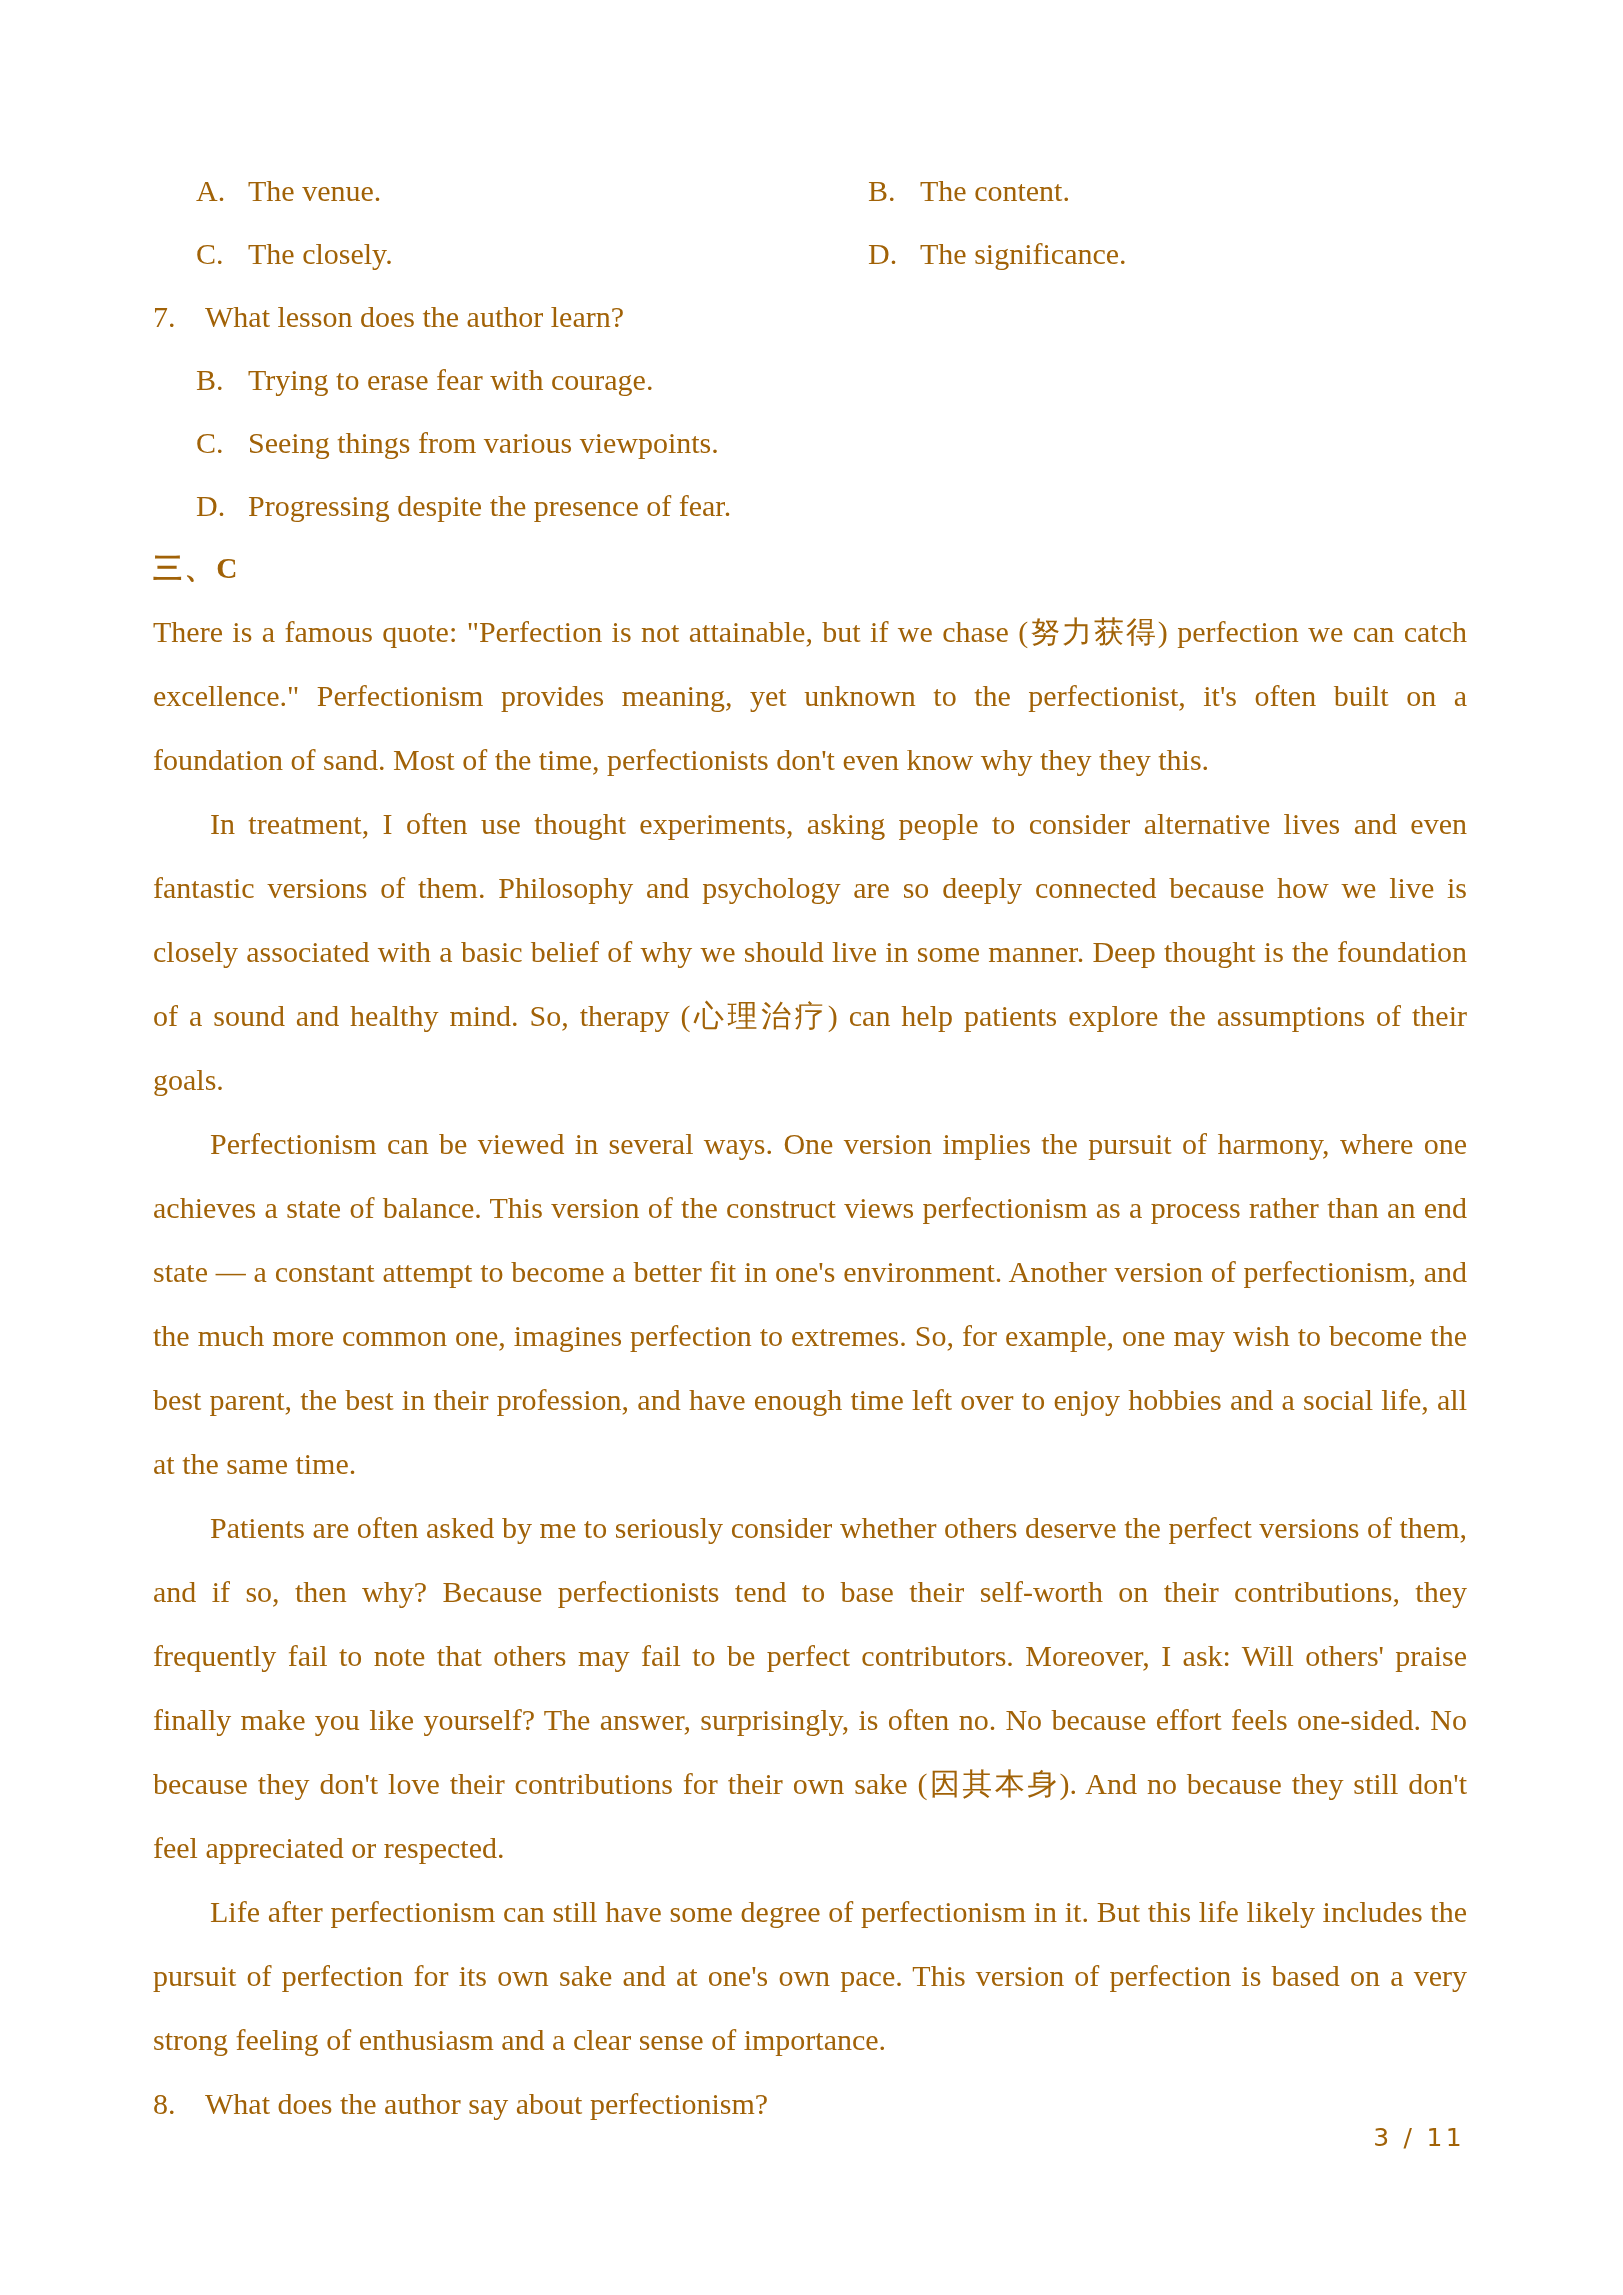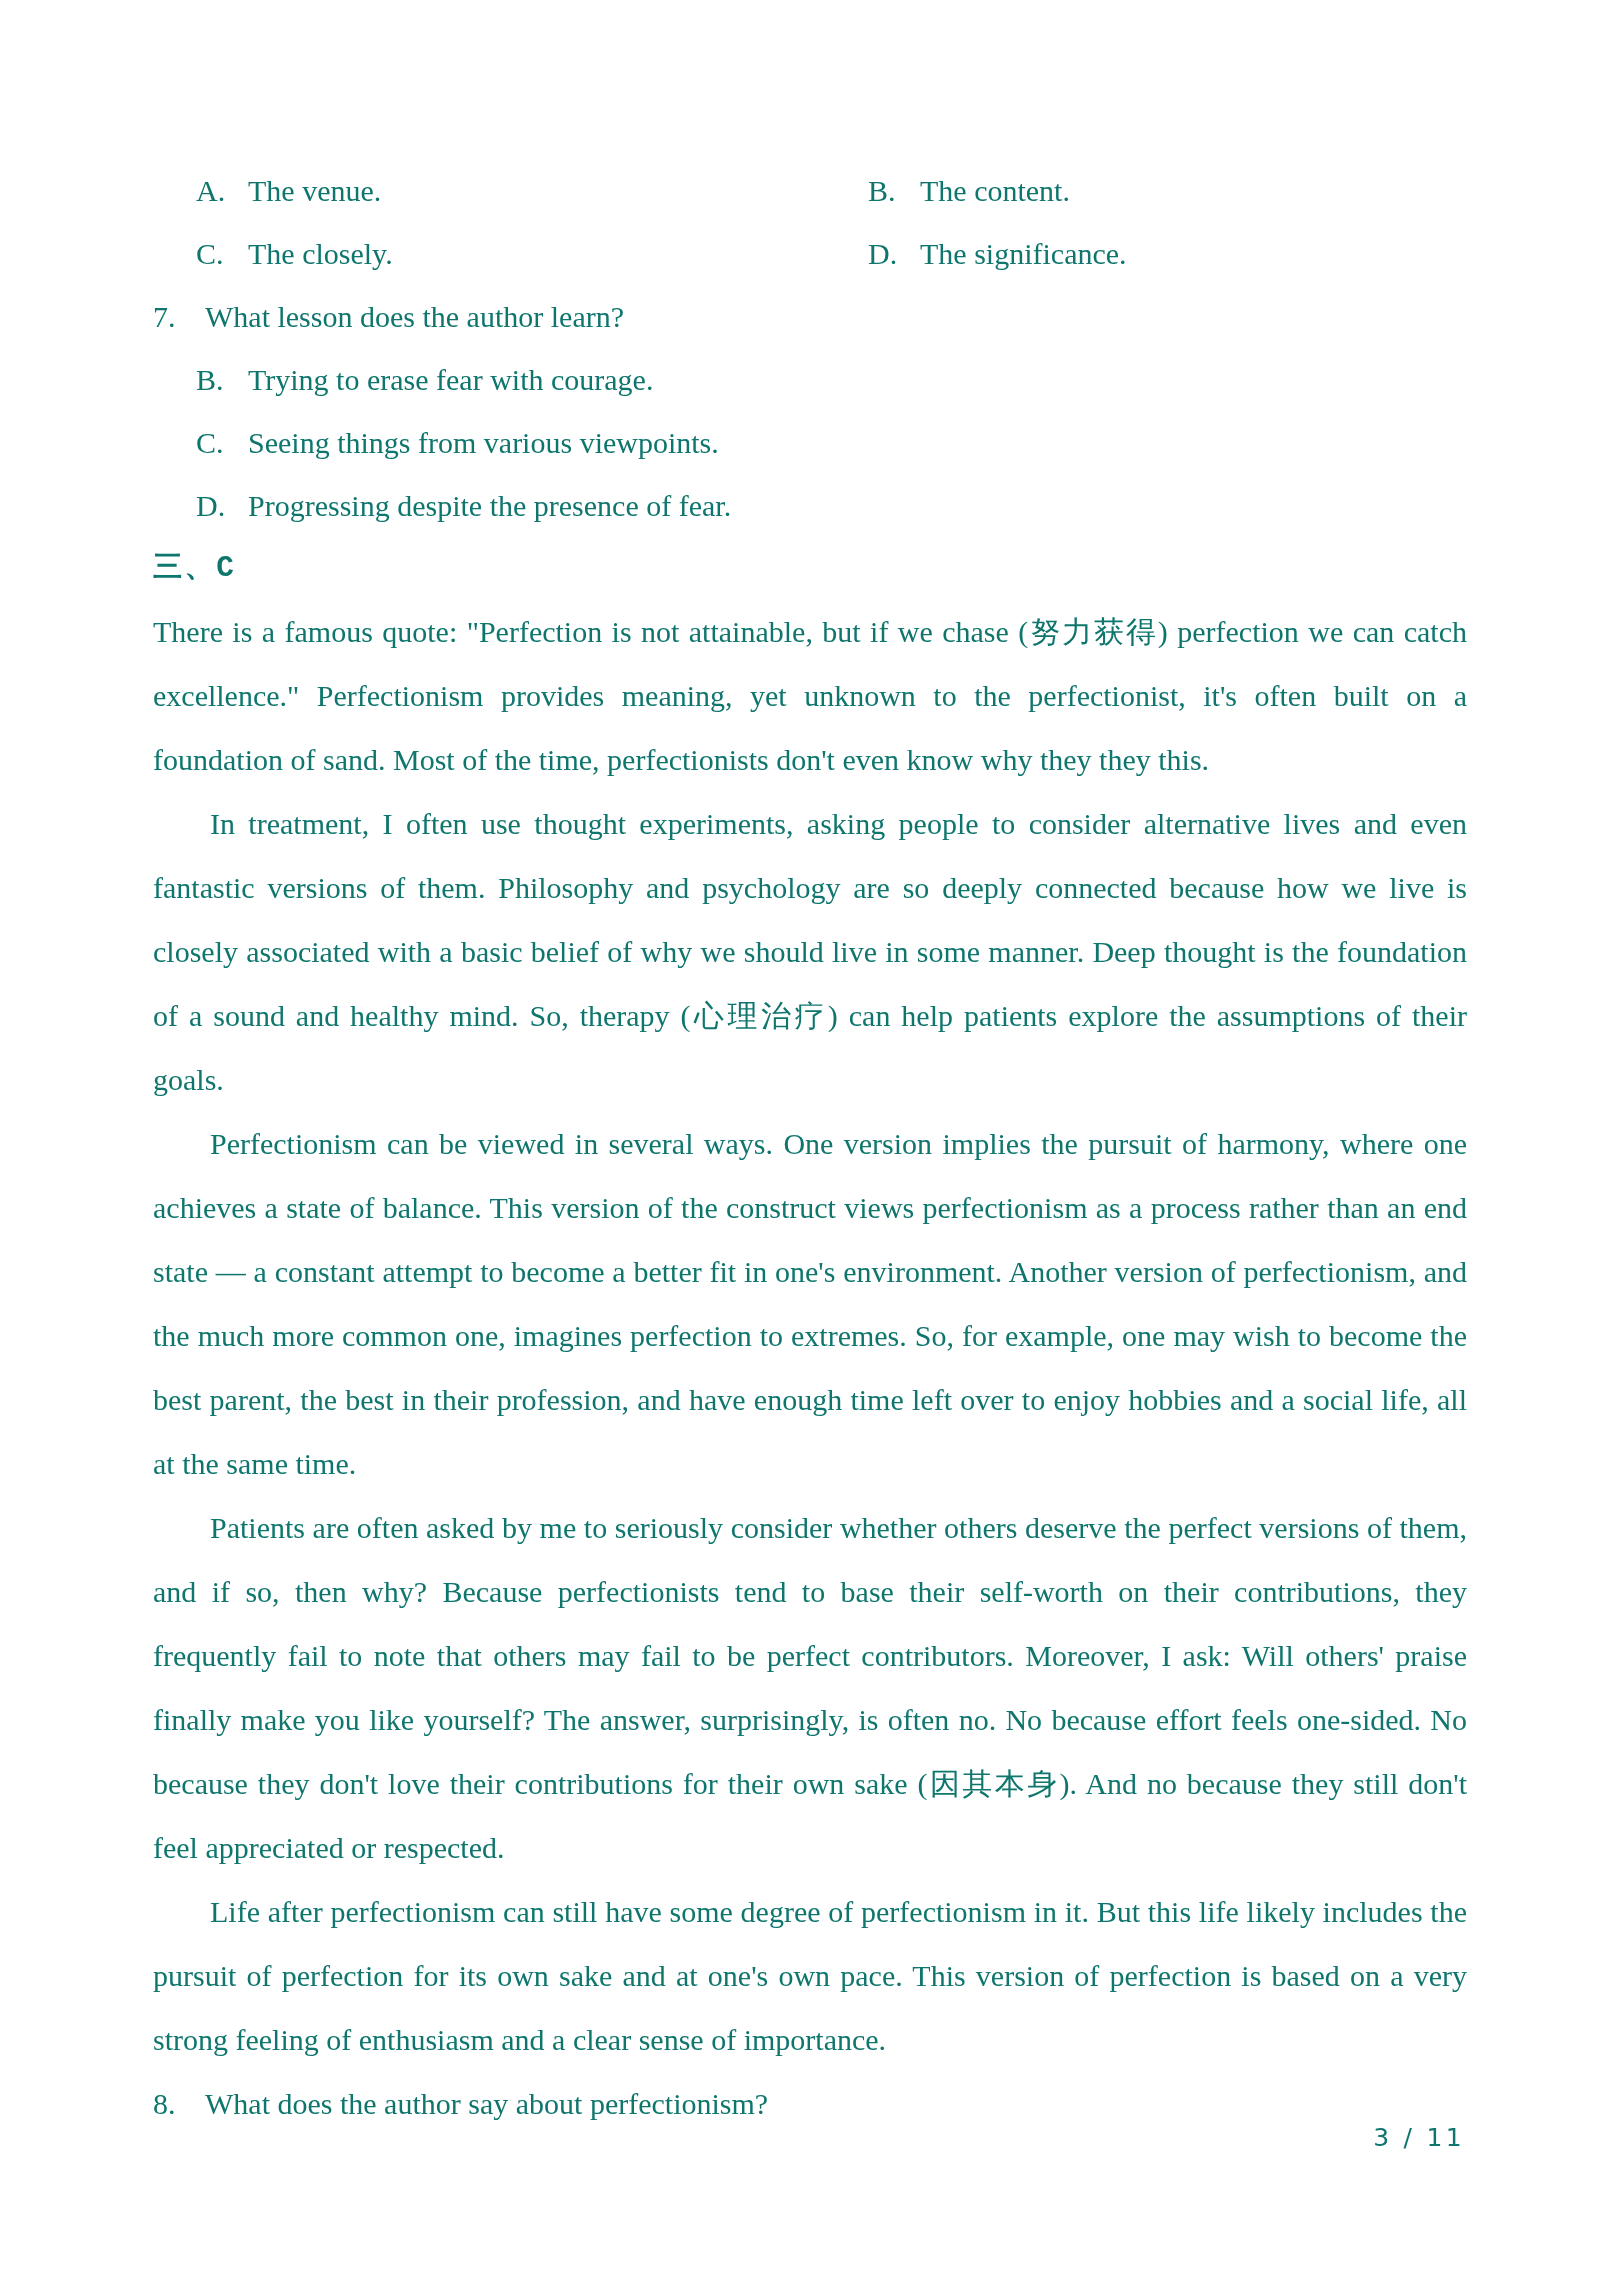--- a/index.html
+++ b/index.html
@@ -5,21 +5,21 @@
   html, body {
     margin: 0;
     padding: 0;
     background: #ffffff;
   }
   .page {
     position: relative;
     width: 1623px;
     height: 2295px;
     background: #ffffff;
-    color: #0f766e;
+    color: #a16207;
     font-family: "Liberation Serif", "DejaVu Serif", serif;
     font-size: 30px;
     box-sizing: border-box;
     padding: 159px 156px 0 153px;
     overflow: hidden;
   }
 
   
   .opt-grid {
     display: grid;
@@ -47,21 +47,21 @@
   .marker {
     display: inline-block;
     width: 52px;
   }
 
   
   .section-heading {
     height: 63px;
     line-height: 63px;
     margin: 0;
-    font-family: Liberation Mono, monospace;
+    font-family: Liberation Serif, serif;
     font-weight: bold;
     font-size: 29.4px;
     letter-spacing: 2.2px;
   }
 
   
   .para {
     margin: 0;
     line-height: 64px;
     text-align: justify;

